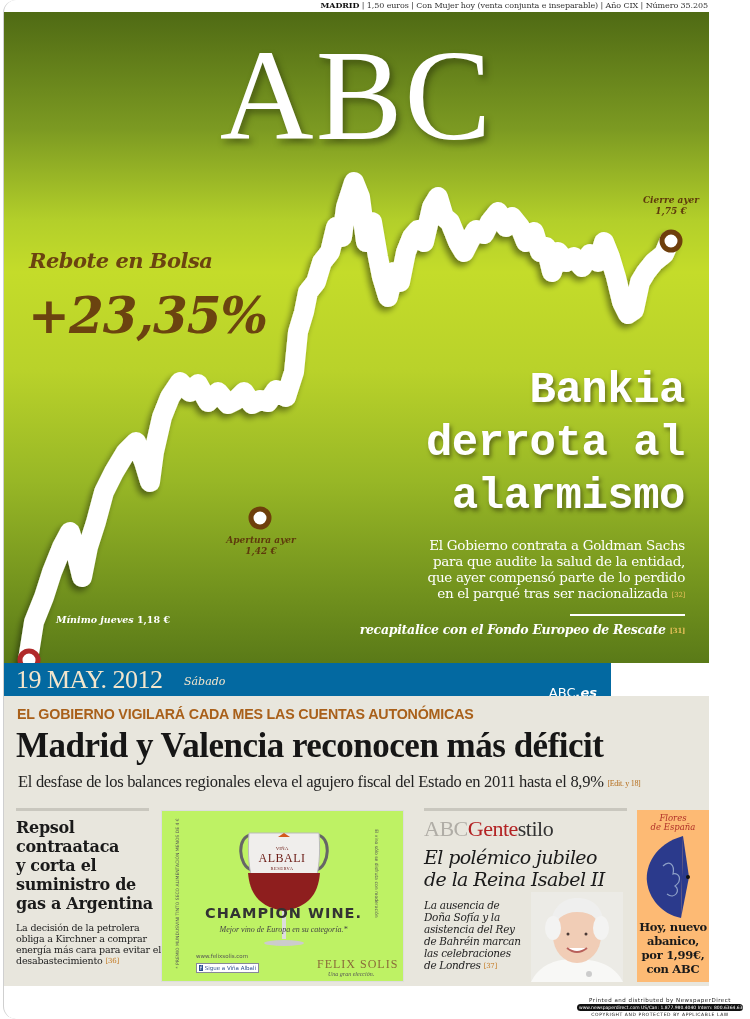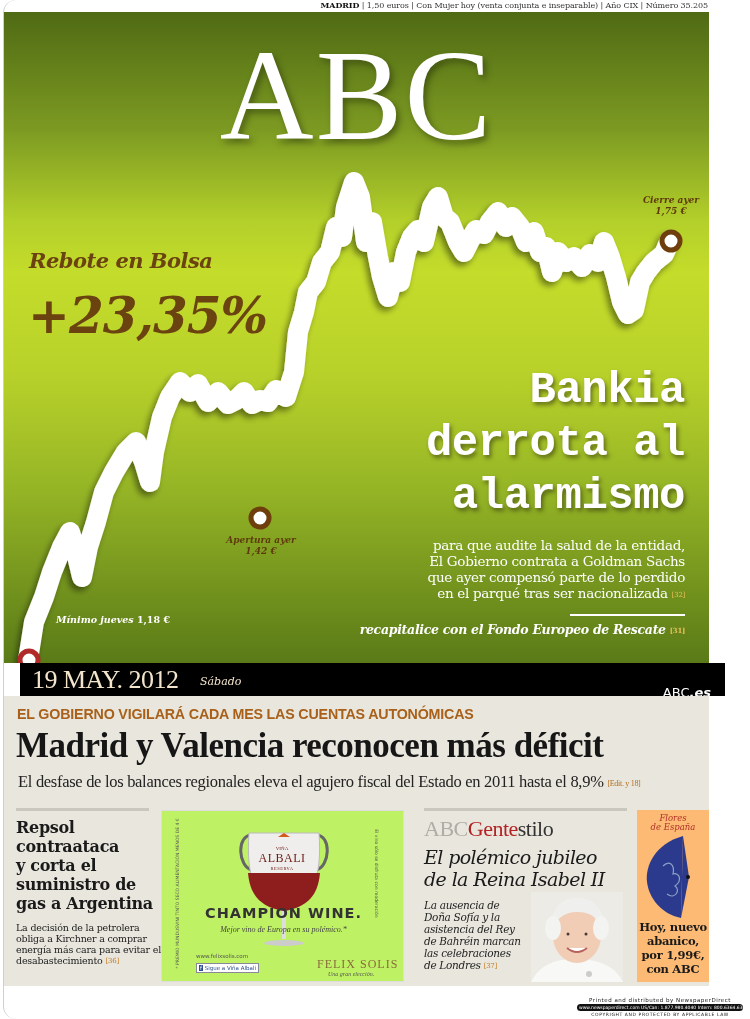--- a/index.html
+++ b/index.html
@@ -22,21 +22,21 @@
   .pct { position: absolute; left: 24px; top: 274px; font-family: "DejaVu Serif", serif; font-style: italic; font-weight: bold; font-size: 50px; color: #6b4310; letter-spacing: -1px; }
 
   .lbl { position: absolute; font-family: "DejaVu Serif", serif; font-style: italic; font-weight: bold; font-size: 9px; color: #5e3a0c; text-align: center; line-height: 11px; }
 
   .big-head { position: absolute; right: 24px; top: 352px; text-align: right; font-family: Liberation Mono, monospace; font-weight: bold; font-size: 44px; line-height: 53px; color: #fff; text-shadow: 2px 3px 4px rgba(40,40,10,0.55); letter-spacing: -0.5px; }
   .sub1 { position: absolute; right: 24px; top: 525px; text-align: right; font-family: "DejaVu Serif", serif; font-size: 13.5px; line-height: 16px; color: #fff; letter-spacing: -0.3px; }
   .ref { font-size: 7px; color: #e8c15a; vertical-align: 1px; }
   .rule { position: absolute; right: 24px; top: 602px; width: 115px; height: 2px; background: #fff; }
   .sub2 { position: absolute; right: 24px; top: 610px; text-align: right; font-family: "DejaVu Serif", serif; font-style: italic; font-weight: bold; font-size: 12.5px; line-height: 16px; color: #fff; letter-spacing: -0.3px; white-space: nowrap; }
 
-  .datebar { position: absolute; left: 0; top: 663px; width: 705px; height: 33px; background: #000000; color: #f5e6cf; margin-left: 16px; }
+  .datebar { position: absolute; left: 0; top: 663px; width: 607px; height: 33px; background: #0369a1; color: #f5e6cf; }
   .date { position: absolute; left: 12px; top: 2px; font-family: "Liberation Serif", serif; font-size: 26px; color: #f3e5cc; letter-spacing: -0.5px; }
   .weekday { position: absolute; left: 180px; top: 12px; font-family: "DejaVu Serif", serif; font-style: italic; font-size: 11px; color: #f3e5cc; }
   .site { position: absolute; right: 14px; top: 22px; font-family: "DejaVu Sans", sans-serif; font-size: 13px; color: #fff; }
   .site i { font-weight: bold; }
 
   .lower { position: absolute; left: 0; top: 696px; width: 705px; height: 290px; background: #e8e6dd; }
   .kicker { position: absolute; left: 13px; top: 9px; font-family: "Liberation Sans", sans-serif; font-weight: bold; font-size: 15.5px; color: #a9601a; letter-spacing: -0.2px; transform: scaleX(0.92); transform-origin: left; white-space: nowrap; }
   .main-head { position: absolute; left: 12px; top: 30px; font-family: "Liberation Serif", serif; font-weight: bold; font-size: 35px; color: #161616; letter-spacing: -0.5px; white-space: nowrap; }
   .main-sub { position: absolute; left: 14px; top: 76px; font-family: "Liberation Serif", serif; font-size: 16.5px; color: #222; white-space: nowrap; letter-spacing: -0.3px; }
   .main-sub .ref { color: #b56e1e; font-size: 8px; }
@@ -123,22 +123,22 @@
       <span>Mínimo jueves</span> <span style="font-style:normal">1,18 €</span>
     </div>
 
     <div class="big-head">
       <div>Bankia</div>
       <div>derrota al</div>
       <div>alarmismo</div>
     </div>
 
     <div class="sub1">
+      <div>El Gobierno contrata a Goldman Sachs</div>
       <div>para que audite la salud de la entidad,</div>
-      <div>El Gobierno contrata a Goldman Sachs</div>
       <div>que ayer compensó parte de lo perdido</div>
       <div><span>en el parqué tras ser nacionalizada</span> <span class="ref">[32]</span></div>
     </div>
 
     <div class="rule"></div>
 
     <div class="sub2">
       <div><span>recapitalice con el Fondo Europeo de Rescate</span> <span class="ref" style="font-style:normal">[31]</span></div>
     </div>
   </div>
@@ -178,21 +178,21 @@
         <rect x="48" y="96" width="4" height="28" fill="#ddd"></rect>
         <ellipse cx="50" cy="128" rx="20" ry="3" fill="#ccc"></ellipse>
         <path d="M44,22 L50,18 L56,22 Z" fill="#d45a1c"></path>
       </svg>
       <div class="ad-brand">
         <div style="font-size:5px;">VIÑA</div>
         <div style="font-size:12px; letter-spacing:0.5px;">ALBALI</div>
         <div style="font-size:4.5px; letter-spacing:0.5px;">RESERVA</div>
       </div>
       <div class="ad-champ">CHAMPION WINE.</div>
-      <div class="ad-tag">Mejor vino de Europa en su polémico.*</div>
+      <div class="ad-tag">Mejor vino de Europa en su categoría.*</div>
       <div class="ad-url">www.felixsolis.com</div>
       <div class="ad-fb"><span style="background:#2a4d8f;color:#fff;padding:0 1px;">f</span> <span>Sigue a Viña Albali</span></div>
       <div class="ad-felix">FELIX SOLIS</div>
       <div class="ad-felix-sub">Una gran elección.</div>
     </div>
 
     <div class="gente-logo">
       <span class="a">ABC</span><span class="b">Gente</span><span class="c">stilo</span>
     </div>
     <div class="gente-head">

